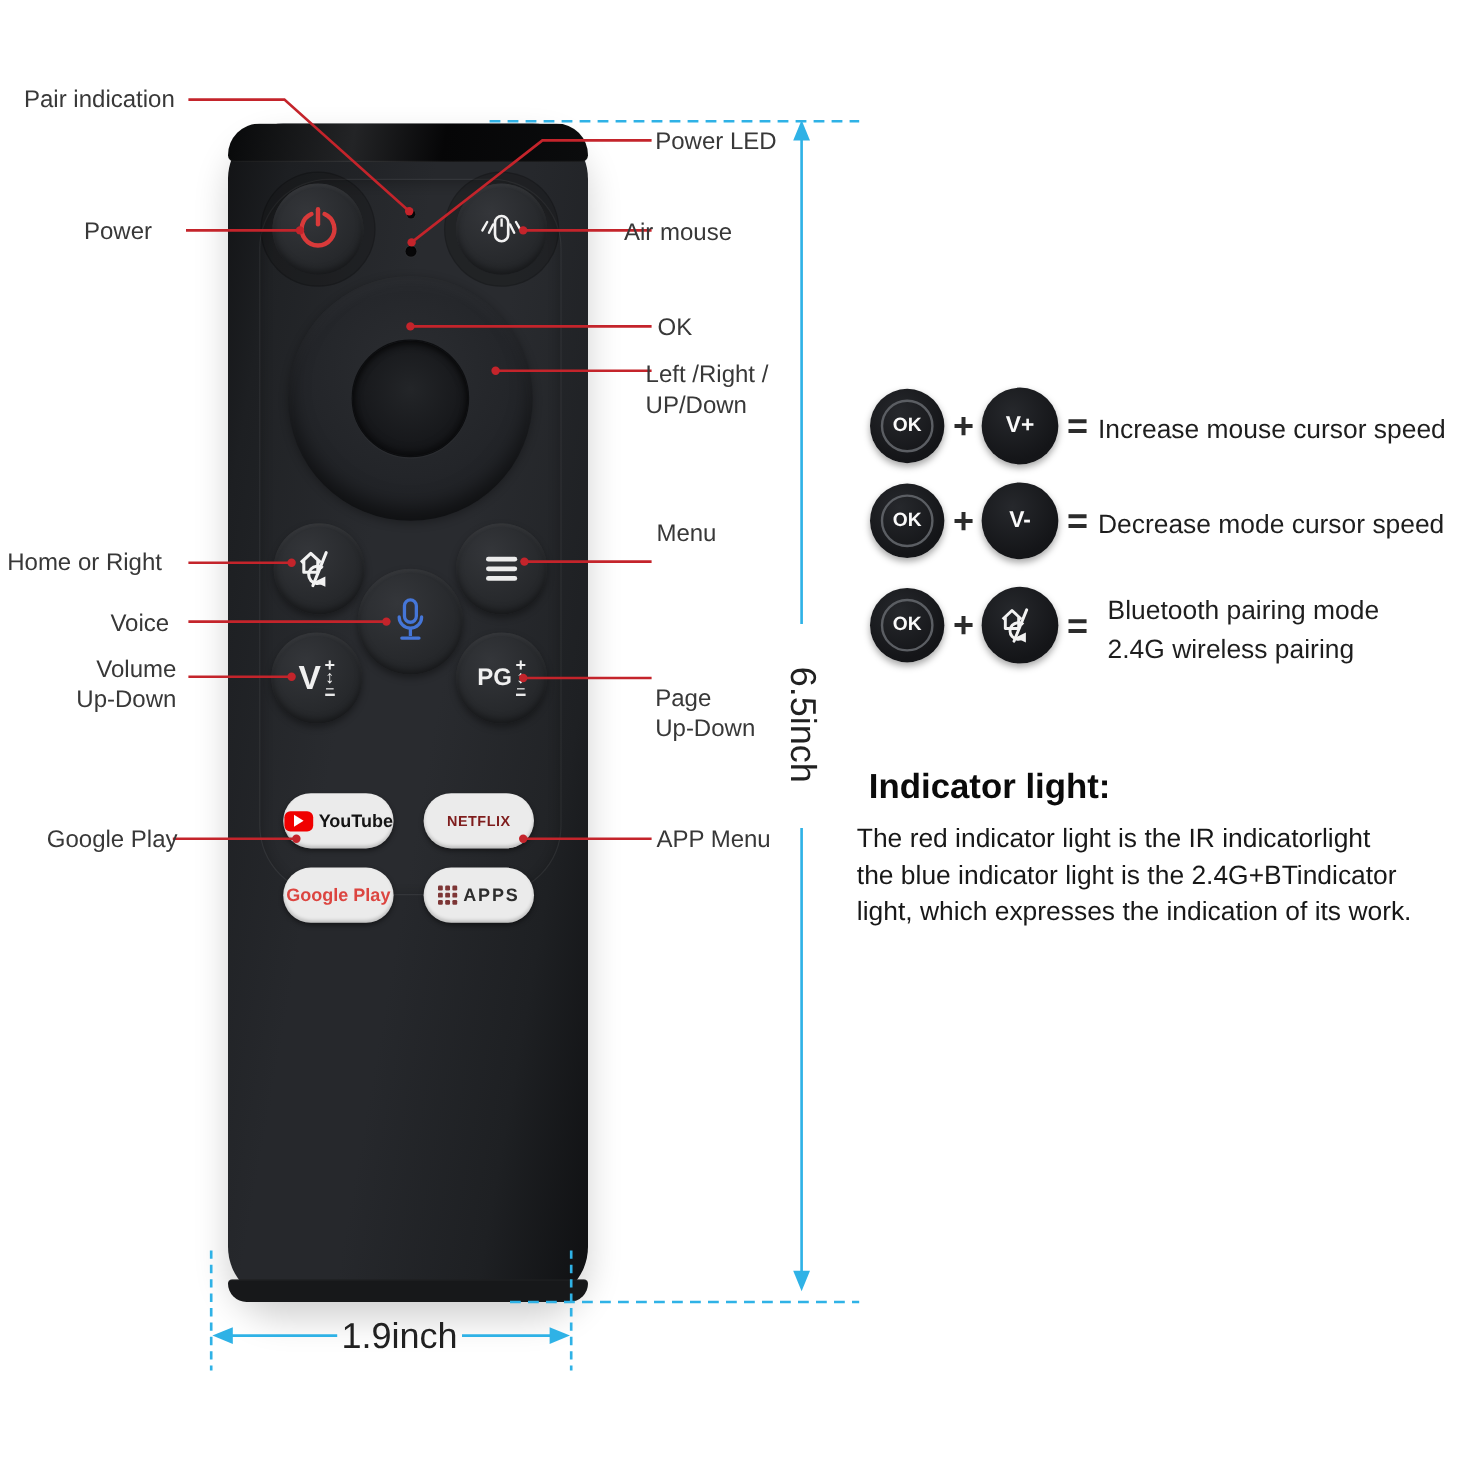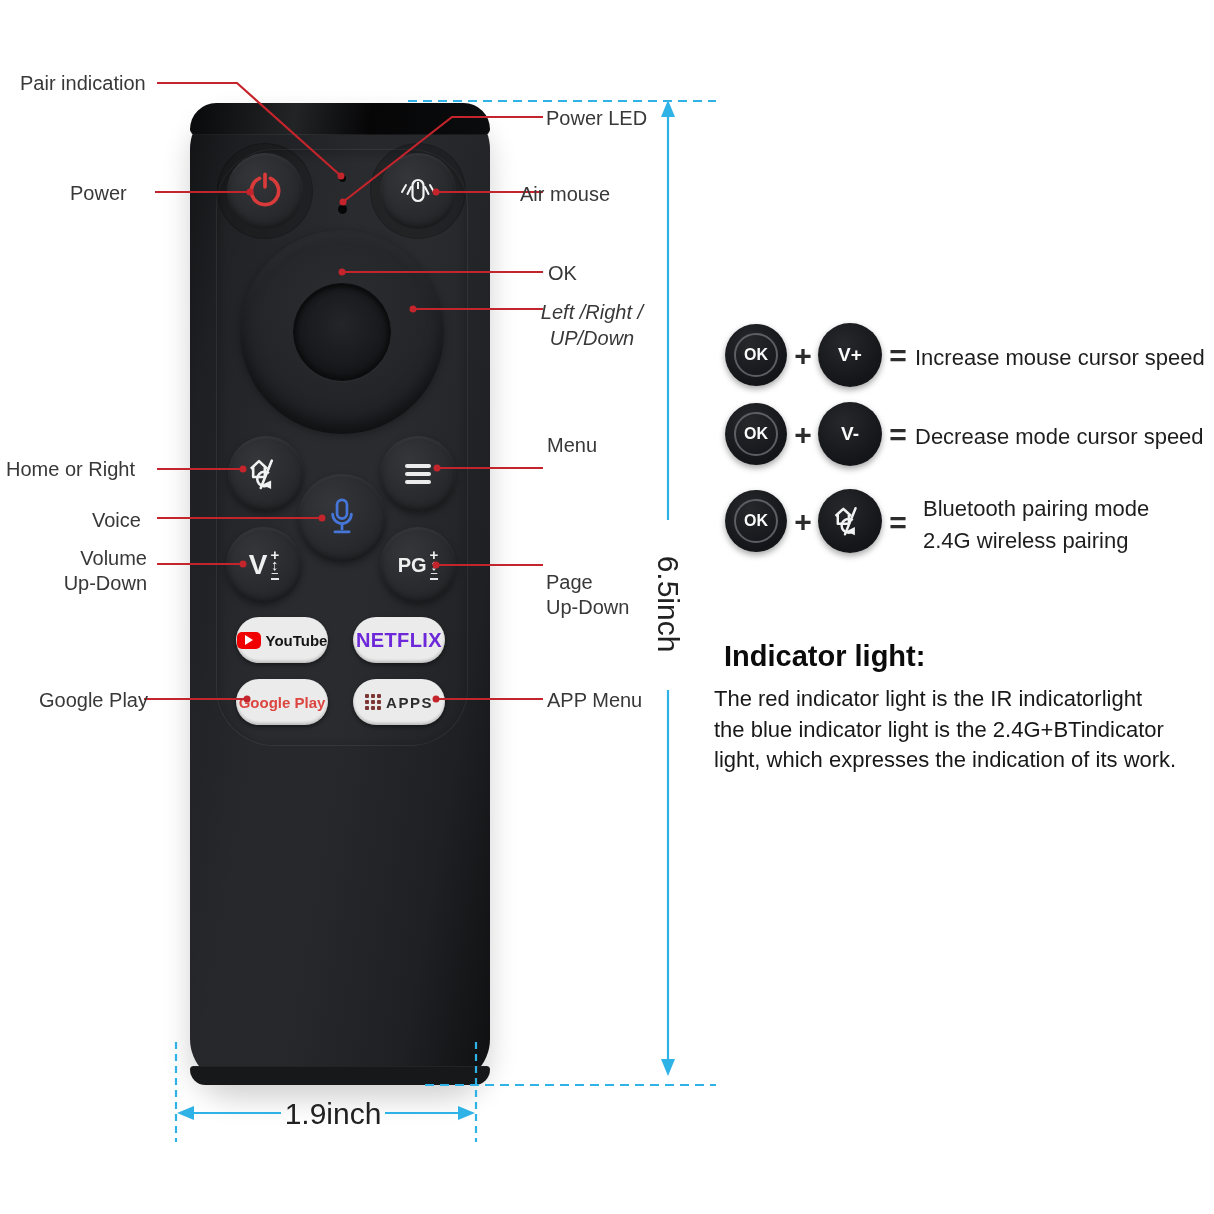--- a/index.html
+++ b/index.html
@@ -3,21 +3,21 @@
 <meta charset="utf-8">
 <style>
   html,body{margin:0;padding:0;background:#ffffff;}
   #canvas{position:relative;width:1214px;height:1214px;background:#ffffff;overflow:hidden;
           font-family:"Liberation Sans",sans-serif;}
   .abs{position:absolute;}
 
   
   .lbl{position:absolute;color:#383838;font-size:20px;line-height:25px;white-space:nowrap;}
   .lbl.rt{text-align:right;}
-  .lbl.ctr{text-align:center;white-space:normal;font-style:italic;}
+  .lbl.ctr{text-align:left;white-space:normal;}
 
   
   #remote-body{left:190px;top:103px;width:300px;height:982px;border-radius:46px;
     background:linear-gradient(100deg,#121315 0%,#1d1f22 12%,#26282c 38%,#26282c 55%,#1e2023 80%,#0f1012 100%);
     box-shadow:0 14px 28px rgba(0,0,0,0.18);}
   #remote-topcap{left:190px;top:103px;width:300px;height:32px;border-radius:46px 46px 10px 10px;
     background:linear-gradient(100deg,#08090a,#232426 35%,#060607 60%,#0b0c0d);
     border-bottom:1px solid rgba(255,255,255,.07);box-sizing:border-box;}
   #remote-footband{left:190px;top:1066px;width:300px;height:19px;border-radius:10px 10px 44px 44px;
     background:#17181a;border-top:1px solid rgba(255,255,255,.05);box-sizing:border-box;}
@@ -46,25 +46,25 @@
   .vp{color:#f0f0f0;display:flex;align-items:center;gap:3px;}
   .vp .letter{font-weight:700;}
   .vp .stack{display:flex;flex-direction:column;align-items:center;line-height:10px;}
   .vp .s-plus{font-size:15px;font-weight:700;}
   .vp .s-ud{font-size:15px;}
   .vp .s-minus{font-size:13px;border-bottom:2px solid #e8e8e8;line-height:7px;padding-bottom:1px;}
 
   
   .pill{position:absolute;width:92px;height:46px;border-radius:23px;background:#ebebeb;
     box-shadow:inset 0 -2px 3px rgba(0,0,0,.2),0 2px 4px rgba(0,0,0,.45);
-    display:flex;align-items:center;justify-content:center;gap:5px;}
+    display:flex;align-items:center;justify-content:center;gap:5px;margin-top:44px;}
   .yt-icon{width:24px;height:17px;border-radius:5px;background:#f00000;display:flex;align-items:center;justify-content:center;}
   .yt-icon::after{content:"";border-left:8px solid #ffffff;border-top:5px solid transparent;border-bottom:5px solid transparent;}
   .yt-txt{font-size:15px;font-weight:700;color:#141414;}
-  .nf-txt{font-size:20px;font-weight:800;color:#6d28d9;letter-spacing:.4px;}
+  .nf-txt{font-size:12px;font-weight:800;color:#7f1d1d;letter-spacing:.4px;}
   .gp-txt{font-size:15px;font-weight:600;color:#dc4540;}
   .apps-grid{display:grid;grid-template-columns:repeat(3,4px);grid-template-rows:repeat(3,4px);gap:2px;}
   .apps-grid i{background:#7d3636;border-radius:1px;}
   .apps-txt{font-size:15px;font-weight:600;color:#2d2d2d;letter-spacing:1.5px;}
 
   .menu-bars{display:flex;flex-direction:column;gap:4px;}
   .menu-bars i{width:26px;height:4px;background:#ececec;border-radius:2px;}
 
   
   .combo-ok{position:absolute;width:62px;height:62px;border-radius:50%;

